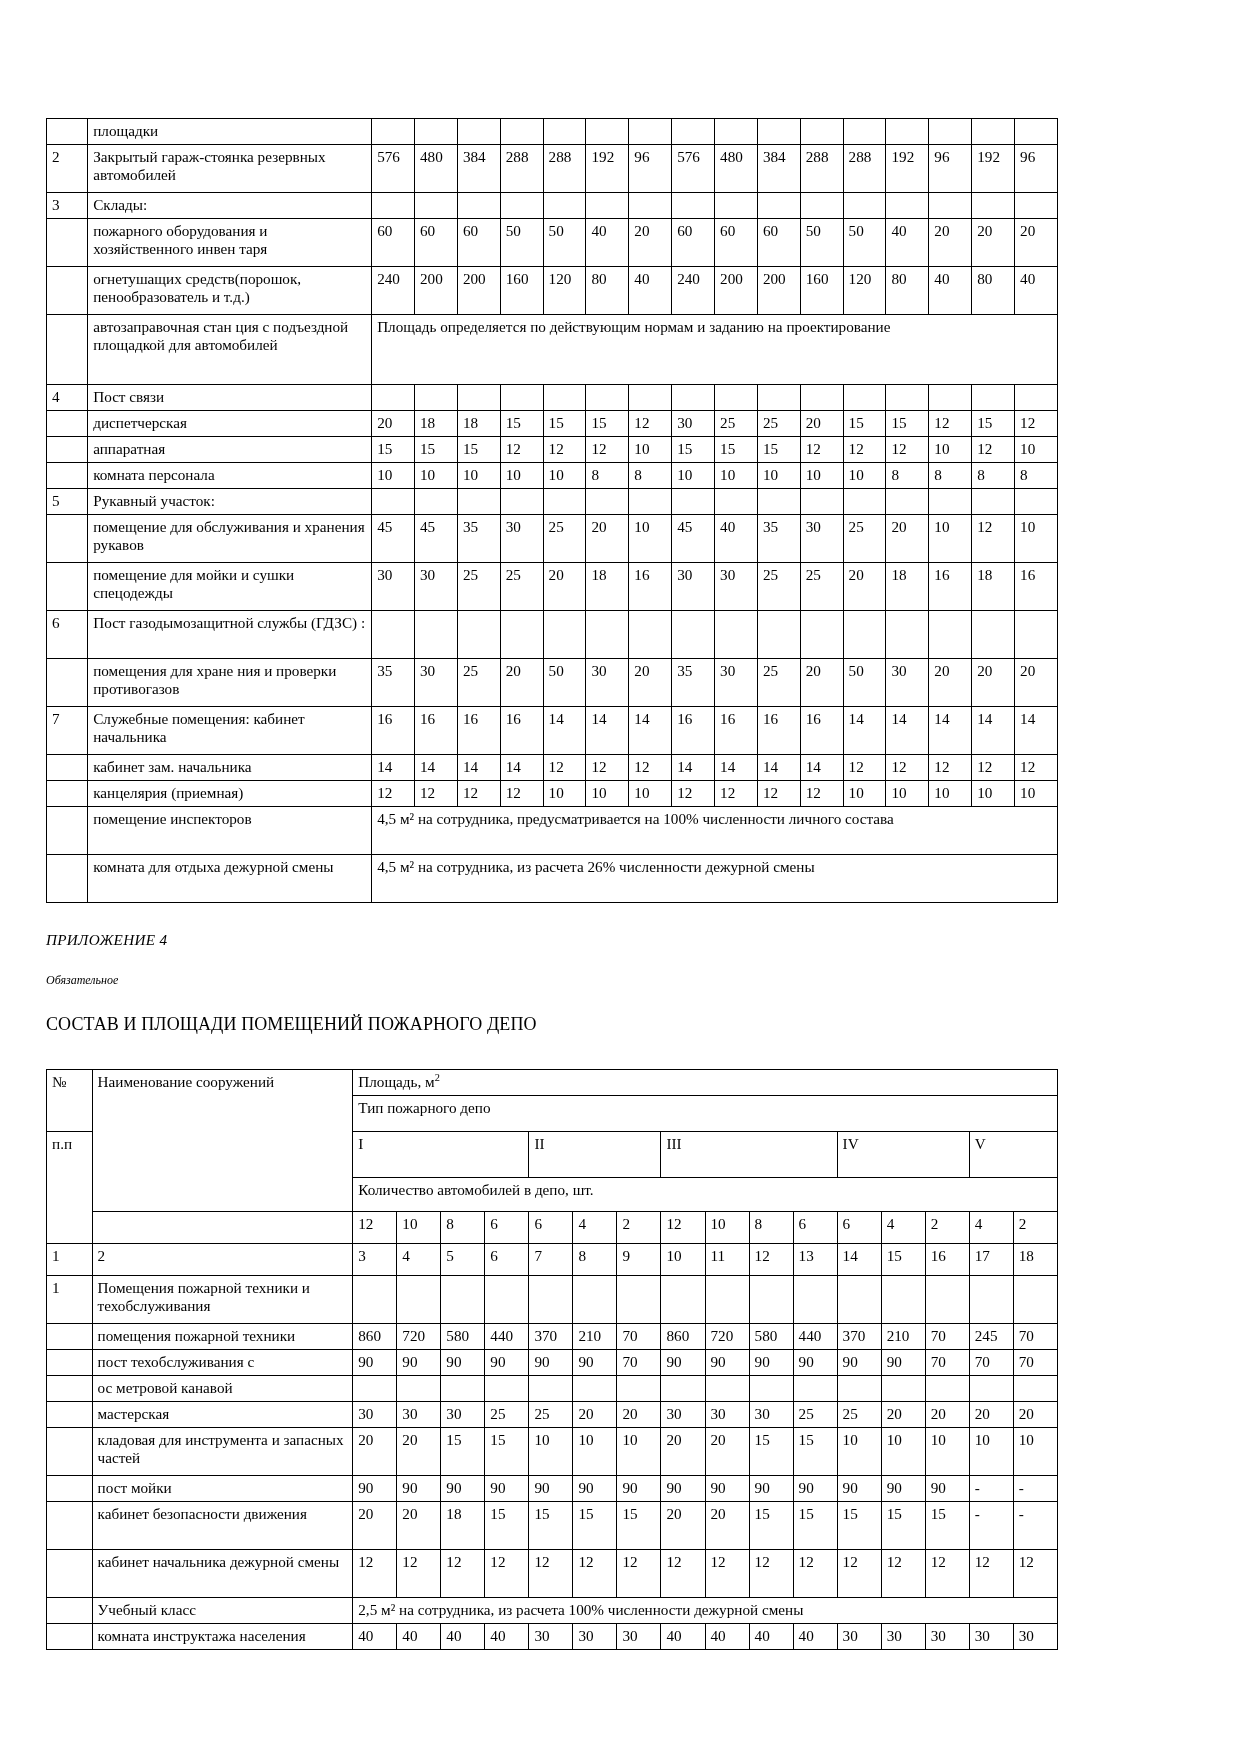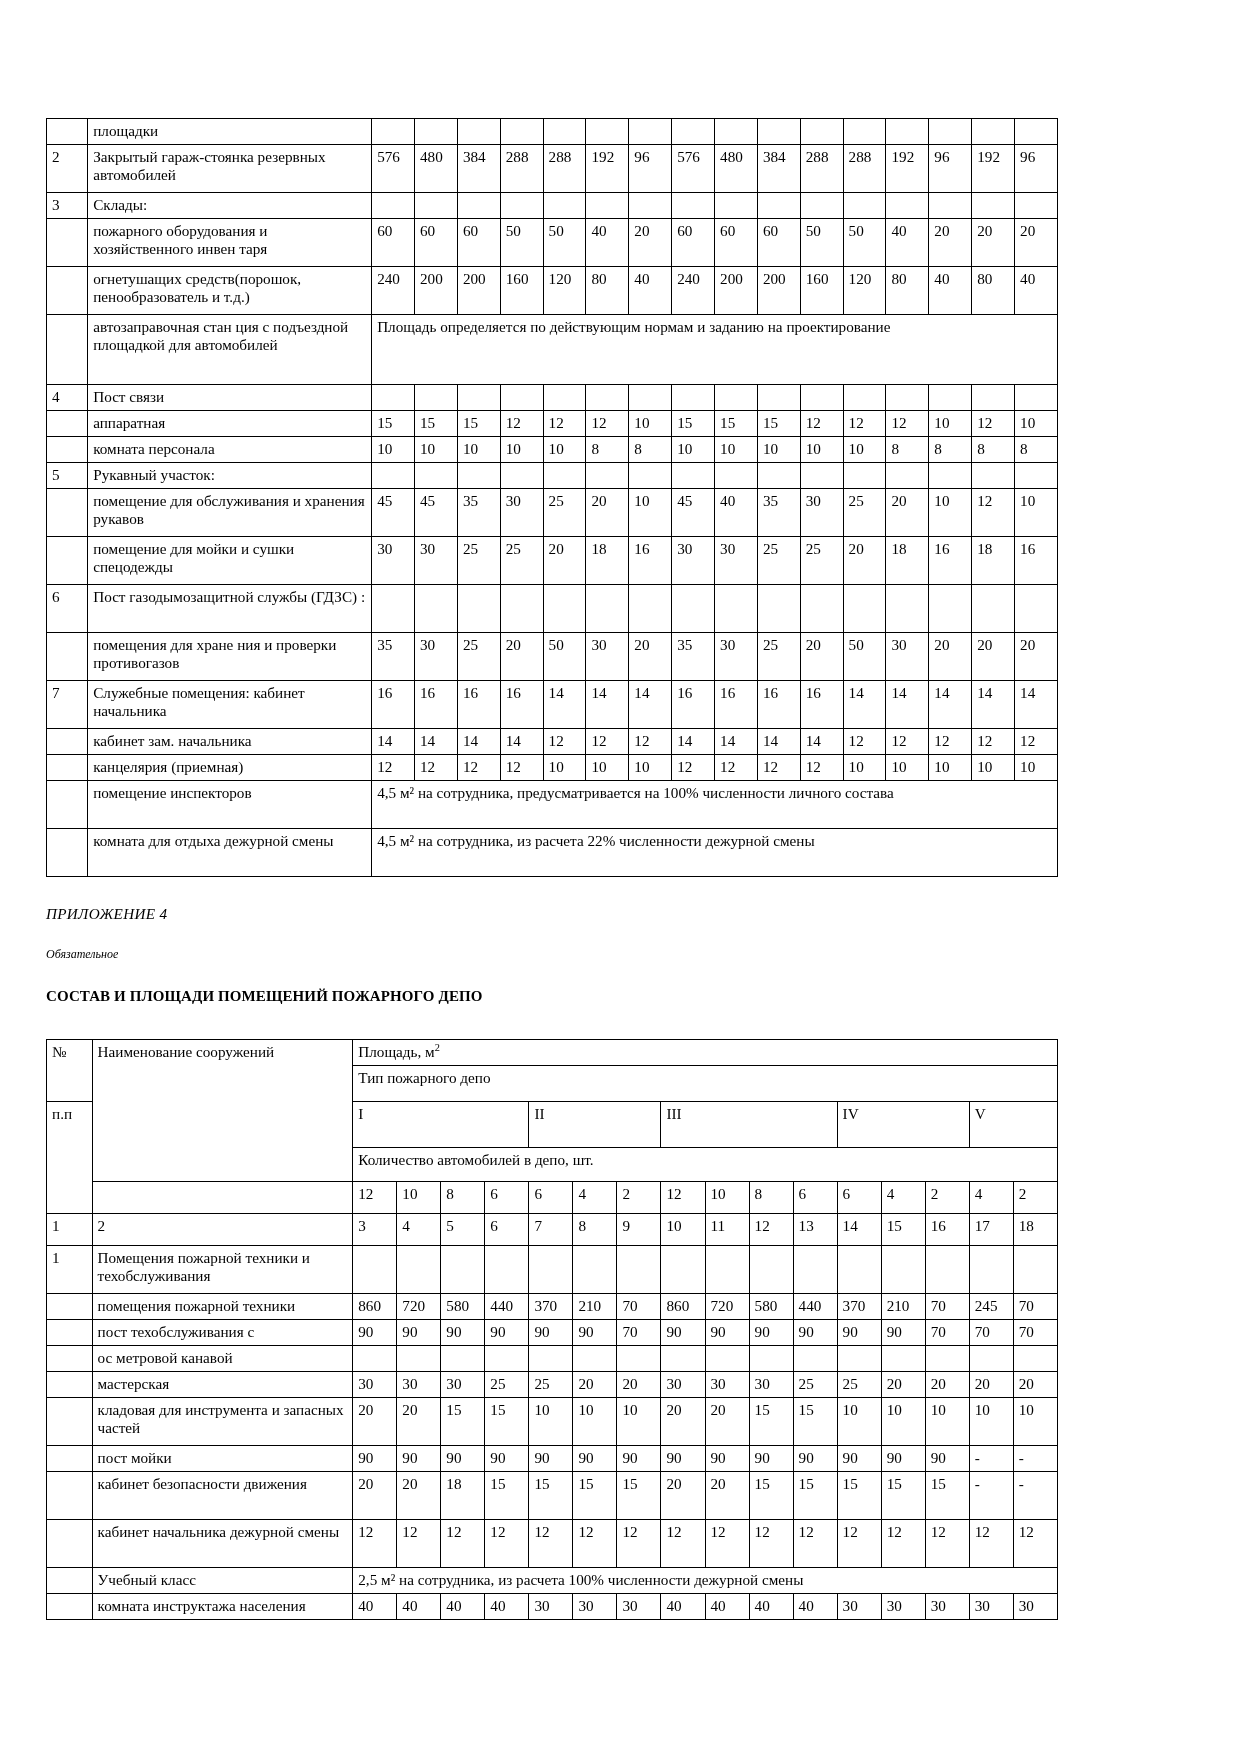--- a/index.html
+++ b/index.html
@@ -61,23 +61,23 @@
   .appendix .line-num {
     font-style: italic;
     letter-spacing: .3px;
   }
   .appendix .line-obl {
     font-style: italic;
     margin-top: 24px;
     font-size: 12px;
   }
   .appendix .line-title {
-    font-weight: bold;
+    font-weight: normal;
     margin-top: 26px;
-    font-size: 15px;
+    font-size: 18px;
     letter-spacing: .1px;
   }
   .tbl2-wrap { margin-top: 34px; }
 
   
   col.d-idx  { width: 42px; }
   col.d-name { width: 240px; }
   col.d-v    { width: 40.55px; }
 
   sup { font-size: .68em; vertical-align: super; line-height: 0; }
@@ -234,20 +234,40 @@
           <td class="num"></td>
           <td class="num"></td>
           <td class="num"></td>
           <td class="num"></td>
           <td class="num"></td>
           <td class="num"></td>
           <td class="num"></td>
         </tr>
         <tr class="r1">
           <td></td>
+          <td>диспетчерская</td>
+          <td class="num">20</td>
+          <td class="num">18</td>
+          <td class="num">18</td>
+          <td class="num">15</td>
+          <td class="num">15</td>
+          <td class="num">15</td>
+          <td class="num">12</td>
+          <td class="num">30</td>
+          <td class="num">25</td>
+          <td class="num">25</td>
+          <td class="num">20</td>
+          <td class="num">15</td>
+          <td class="num">15</td>
+          <td class="num">12</td>
+          <td class="num">15</td>
+          <td class="num">12</td>
+        </tr>
+        <tr class="r1">
+          <td></td>
           <td>аппаратная</td>
           <td class="num">15</td>
           <td class="num">15</td>
           <td class="num">15</td>
           <td class="num">12</td>
           <td class="num">12</td>
           <td class="num">12</td>
           <td class="num">10</td>
           <td class="num">15</td>
           <td class="num">15</td>
@@ -440,21 +460,21 @@
           <td class="num">10</td>
         </tr>
         <tr class="r2">
           <td></td>
           <td>помещение инспекторов</td>
           <td colspan="16">4,5 м² на сотрудника, предусматривается на 100% численности личного состава</td>
         </tr>
         <tr class="r2">
           <td></td>
           <td>комната для отдыха дежурной смены</td>
-          <td colspan="16">4,5 м² на сотрудника, из расчета 22% численности дежурной смены</td>
+          <td colspan="16">4,5 м² на сотрудника, из расчета 26% численности дежурной смены</td>
         </tr>
       </tbody>
   </table>
 
   <div class="appendix">
     <div class="line-num">ПРИЛОЖЕНИЕ 4</div>
     <div class="line-obl">Обязательное</div>
     <div class="line-title">СОСТАВ И ПЛОЩАДИ ПОМЕЩЕНИЙ ПОЖАРНОГО ДЕПО</div>
   </div>
 

